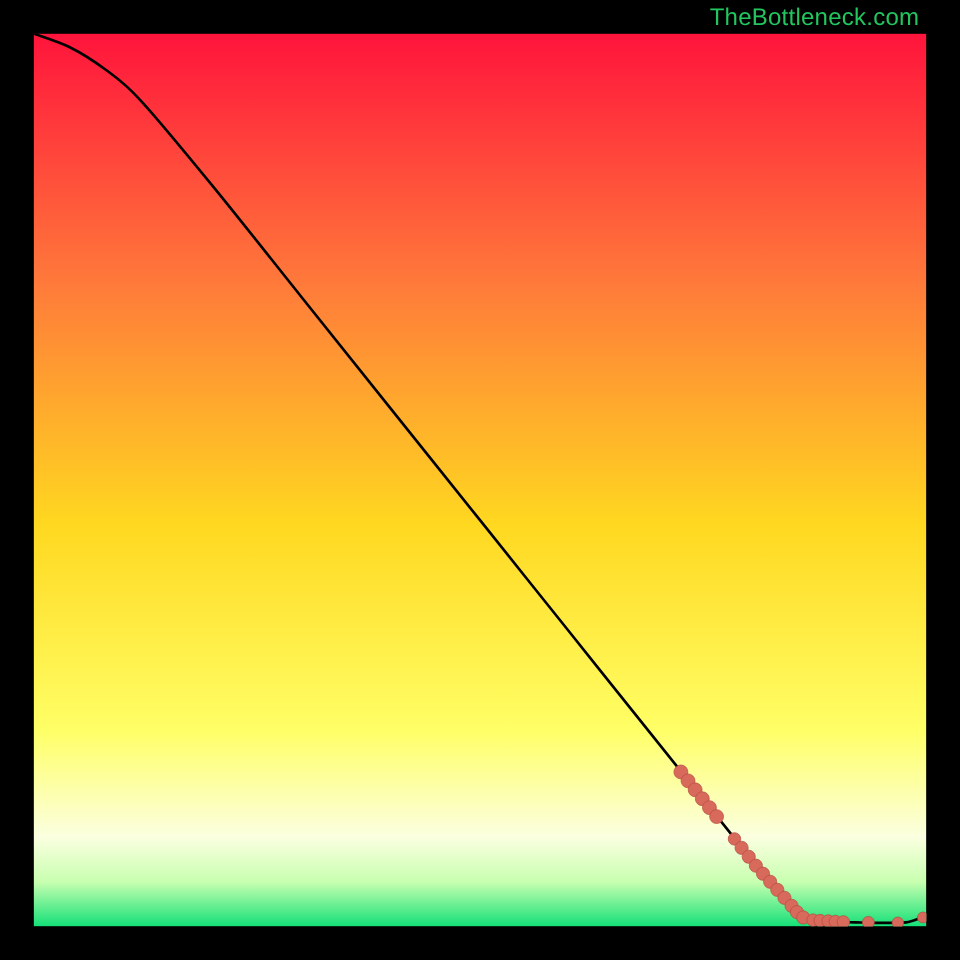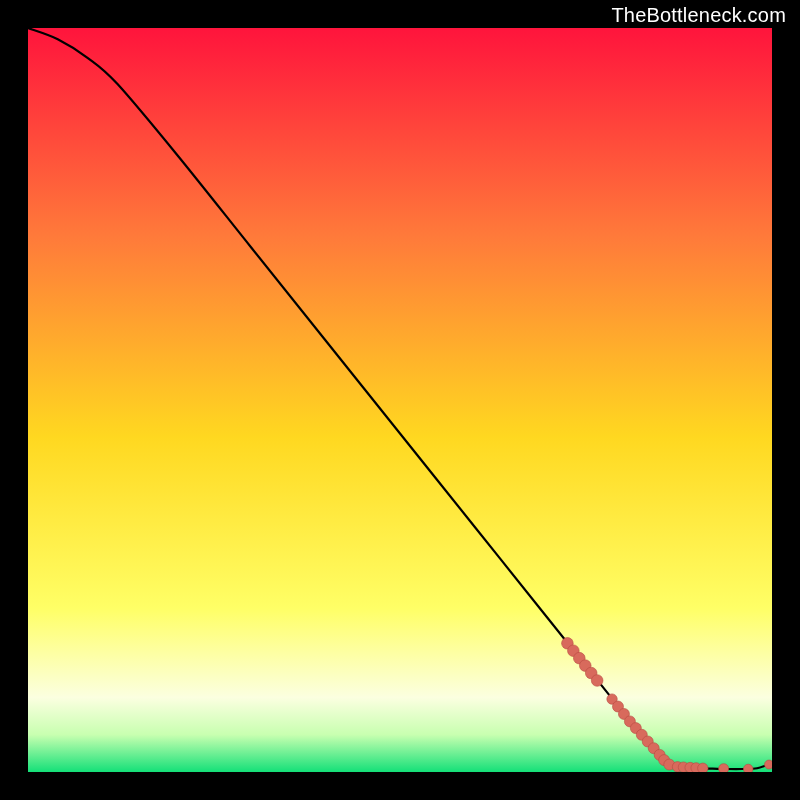--- a/index.html
+++ b/index.html
@@ -22,22 +22,22 @@
   .plot {
     position: absolute;
     left: 0;
     top: 0;
     width: 744px;
     height: 744px;
   }
   .watermark {
     position: absolute;
     top: 4px;
-    right: 14px;
-    color: #ffffff;
+    right: 34px;
+    color: #22c55e;
     font-size: 20px;
     font-weight: 500;
     letter-spacing: 0.2px;
   }
   svg { display: block; }
 </style>
 </head>
 <body>
 
 <div class="watermark">TheBottleneck.com</div>

